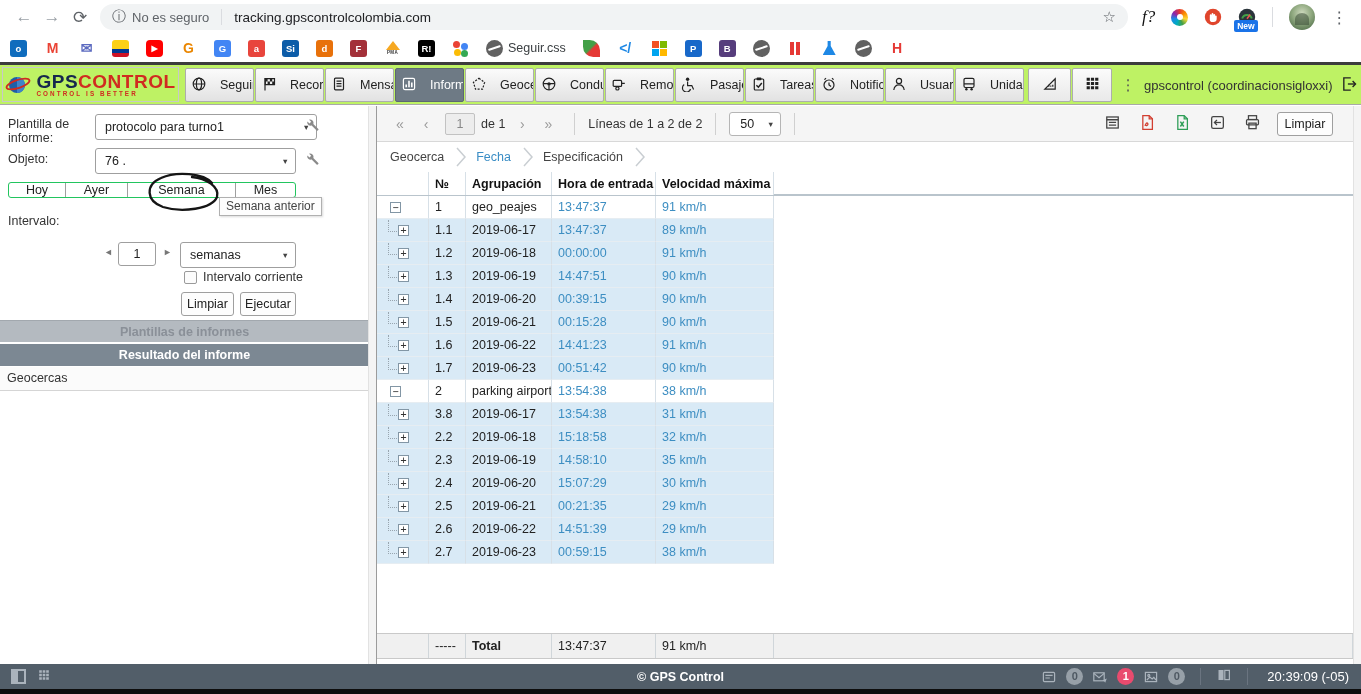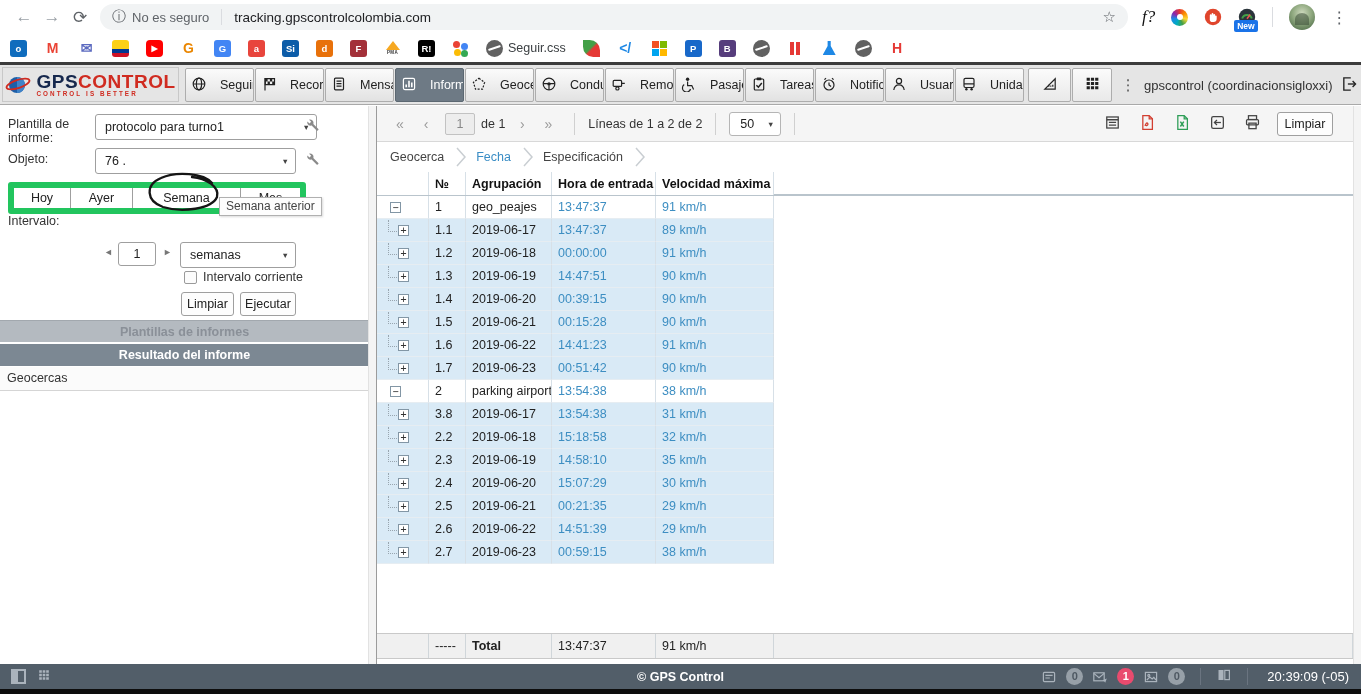--- a/index.html
+++ b/index.html
@@ -54,21 +54,21 @@
   .bm.leaf { background:linear-gradient(135deg,#43a047 0 45%,#e53935 55% 100%); border-radius:0 60% 0 60%; }
   .bm.pause { background:transparent; }
   .bm.pause i { display:inline-block; width:3.5px; height:13px; background:#e53935; margin:0 1.2px; }
   .bm.flask { background:transparent; }
   .bm.flask i { display:block; width:13px; height:14px; background:#1e88e5; clip-path:polygon(38% 0,62% 0,62% 35%,100% 100%,0 100%,38% 35%); }
   .bm.pma { background:transparent; flex-direction:column; }
   .bm.pma i { display:block; width:0; height:0; border-left:7px solid transparent; border-right:7px solid transparent; border-bottom:9px solid #f6a821; }
   .bm.pma s { text-decoration:none; font-size:4.5px; color:#333; letter-spacing:.3px; }
   
   .dark-line { position:absolute; left:0; top:62px; width:100%; height:3px; background:#3c3c3c; }
-  .app-header { position:absolute; left:0; top:65px; width:100%; height:40px; background:#e5e5e5; border-bottom:1px solid #a9a9a9; }
+  .app-header { position:absolute; left:0; top:65px; width:100%; height:40px; background:#bef264; border-bottom:1px solid #a9a9a9; }
   .logo-box { position:absolute; left:2px; top:2px; width:177px; height:35px; border:1px solid #c8c8c8; display:flex; align-items:center; justify-content:center; gap:5px; }
   .logo-text .l1 { font-size:19px; font-weight:bold; letter-spacing:.5px; line-height:17px; }
   .logo-text .gps { color:#16284d; } .logo-text .ctl { color:#d02b20; }
   .logo-text .tag { font-size:6.3px; color:#d02b20; letter-spacing:2.1px; font-weight:bold; }
   .tabs { position:absolute; left:185px; top:3px; display:flex; gap:1px; }
   .tab { width:69px; height:34px; border:1px solid #adadad; border-radius:2px; background:linear-gradient(#fbfbfb,#e2e2e2);
     display:flex; align-items:center; padding-left:5px; gap:13px; cursor:pointer; overflow:hidden; white-space:nowrap; color:#222; }
   .tab svg { flex:none; }
   .tab.active { background:#6e7a85; border-color:#5c6872; color:#fff; }
   .hdr-right { position:absolute; left:1028px; top:3px; display:flex; align-items:center; height:34px; }
@@ -79,21 +79,21 @@
   .hdr-user { font-size:13px; color:#333; width:196px; cursor:pointer; }
   .hdr-logout { width:26px; cursor:pointer; color:#222; }
   
   .main { position:absolute; left:0; top:106px; width:100%; height:558px; display:flex; }
   .sidebar { position:relative; width:377px; height:100%; border-right:1px solid #9b9b9b; background:#fff; flex:none; }
   .sidebar .scrolltrack { position:absolute; right:0; top:0; bottom:0; width:8px; background:#f4f4f4; border-left:1px solid #e2e2e2; }
   .flabel { position:absolute; left:8px; color:#333; width:82px; line-height:14px; }
   .dd { position:absolute; height:26px; border:1px solid #9f9f9f; border-radius:3px; background:#fff; line-height:24px; padding:0 18px 0 9px; color:#222; cursor:pointer; white-space:nowrap; overflow:hidden; }
   .dd::after { content:"▼"; position:absolute; right:6px; top:0; font-size:7.5px; color:#444; line-height:25px; }
   .wrench { position:absolute; color:#8a8a8a; cursor:pointer; }
-  .seg { position:absolute; left:8px; top:76px; display:flex; height:32px; border:6px solid #22c55e; border-radius:3px; background:#fff; }
+  .seg { position:absolute; left:8px; top:76px; display:flex; height:16px; border:1px solid #22c55e; border-radius:3px; background:#fff; }
   .seg .qb { border:none; border-left:1px solid #9f9f9f; background:transparent; font-size:12.5px; color:#222; cursor:pointer; font-family:inherit; }
   .seg .qb:first-child { border-left:none; }
   .hand-circle { position:absolute; left:140px; top:64px; pointer-events:none; }
   .tooltip { position:absolute; left:219px; top:91px; background:#fdfdfd; border:1px solid #b0b0b0; padding:1px 6px 2px; font-size:12px; color:#444; box-shadow:1px 1px 2px rgba(0,0,0,.15); white-space:nowrap; }
   .stepper-arrow { position:absolute; font-size:9px; color:#777; cursor:pointer; top:141px; }
   .count-box { position:absolute; left:118px; top:136px; width:38px; height:24px; border:1px solid #9f9f9f; border-radius:3px; text-align:center; line-height:22px; background:#fff; }
   .chk { position:absolute; left:184px; top:165px; width:13px; height:13px; border:1px solid #9a9a9a; border-radius:2px; background:#fcfcfc; cursor:pointer; }
   .chk-label { position:absolute; left:203px; top:164px; color:#333; cursor:default; }
   .sbtn { position:absolute; height:24px; border:1px solid #9f9f9f; border-radius:3px; background:#fdfdfd; font-size:12.5px; color:#222; cursor:pointer; font-family:inherit; }
   .panel-h1 { position:absolute; left:0; top:214px; width:369px; height:22px; background:#b4bac0; color:#8a9098; font-weight:bold; text-align:center; line-height:22px; border-top:1px solid #a2a8ae; cursor:pointer; }

